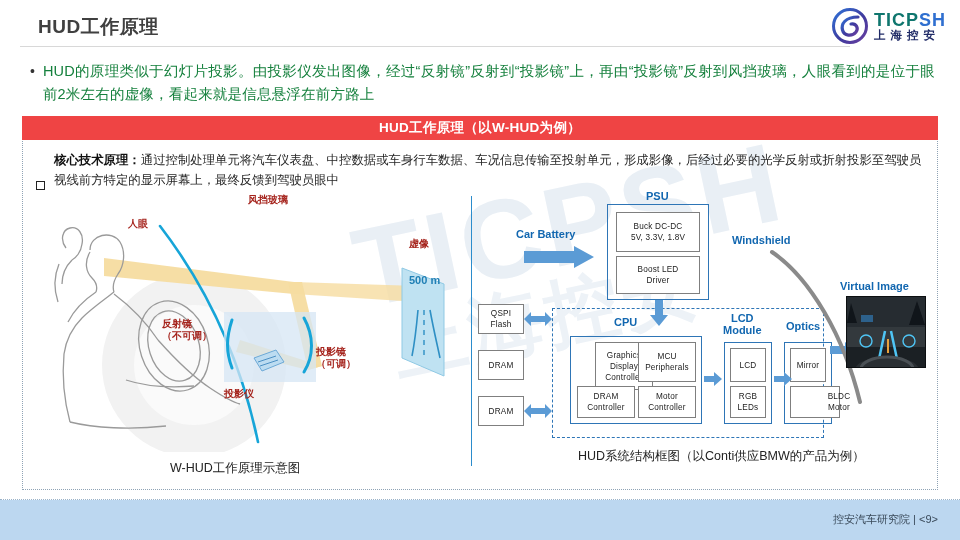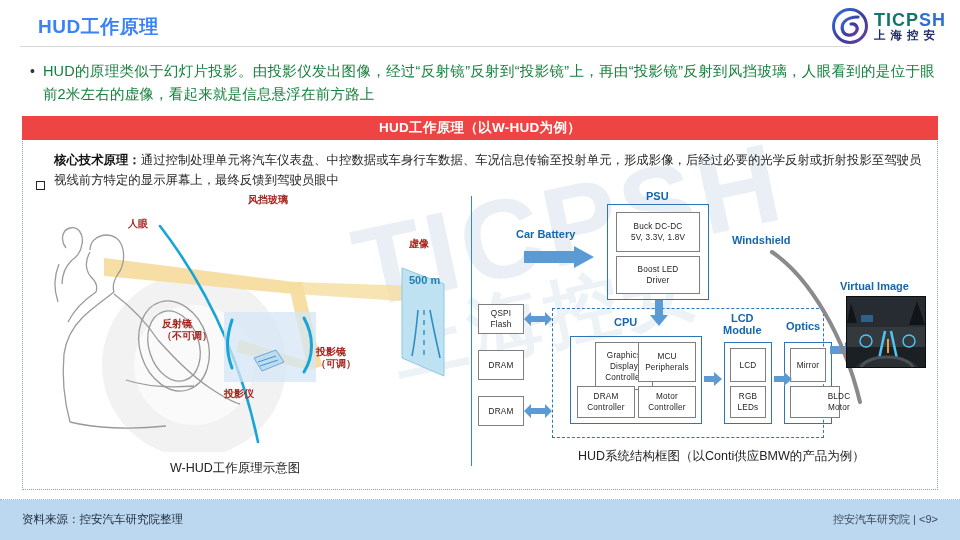--- a/index.html
+++ b/index.html
@@ -16,21 +16,21 @@
     font-weight: bold; font-size: 112px; color: #e9eff5;
     letter-spacing: 4px; line-height: 0.92; z-index: 0;
     transform: rotate(-12deg); white-space: nowrap; pointer-events: none;
     font-family: "Liberation Sans", sans-serif;
   }
   .watermark .wm2 { font-size: 74px; display:block; margin-left: 20px; color:#edf2f7;}
 
   
   .hdr-title {
     position: absolute; left: 38px; top: 14px;
-    font-size: 19px; font-weight: bold; color: #3b82f6;
+    font-size: 19px; font-weight: bold; color: #404040;
     letter-spacing: .5px; z-index: 5;
   }
   .hdr-rule {
     position: absolute; left: 20px; top: 46px; width: 830px; height: 1px;
     background: #d8d8d8; z-index: 4;
   }
   .logo-wrap {
     position: absolute; right: 14px; top: 8px; display: flex;
     align-items: center; gap: 6px; z-index: 6;
   }
@@ -367,17 +367,16 @@
         <path d="M8 72 C12 56, 68 56, 72 72 Z" fill="#2a2f33"></path>
         <ellipse cx="40" cy="72" rx="26" ry="12" fill="none" stroke="#4a5055" stroke-width="3"></ellipse>
       </svg>
     </div>
   </div>
 
   <div class="caption cap-right">HUD系统结构框图（以Conti供应BMW的产品为例）</div>
 
   <div class="foot-dots"></div>
   <div class="footbar">
-    <div class="foot-left">资料来源：控安汽车研究院整理</div>
     <div class="foot-right">控安汽车研究院 | &lt;9&gt;</div>
   </div>
 
 </div>
 
 </body></html>

